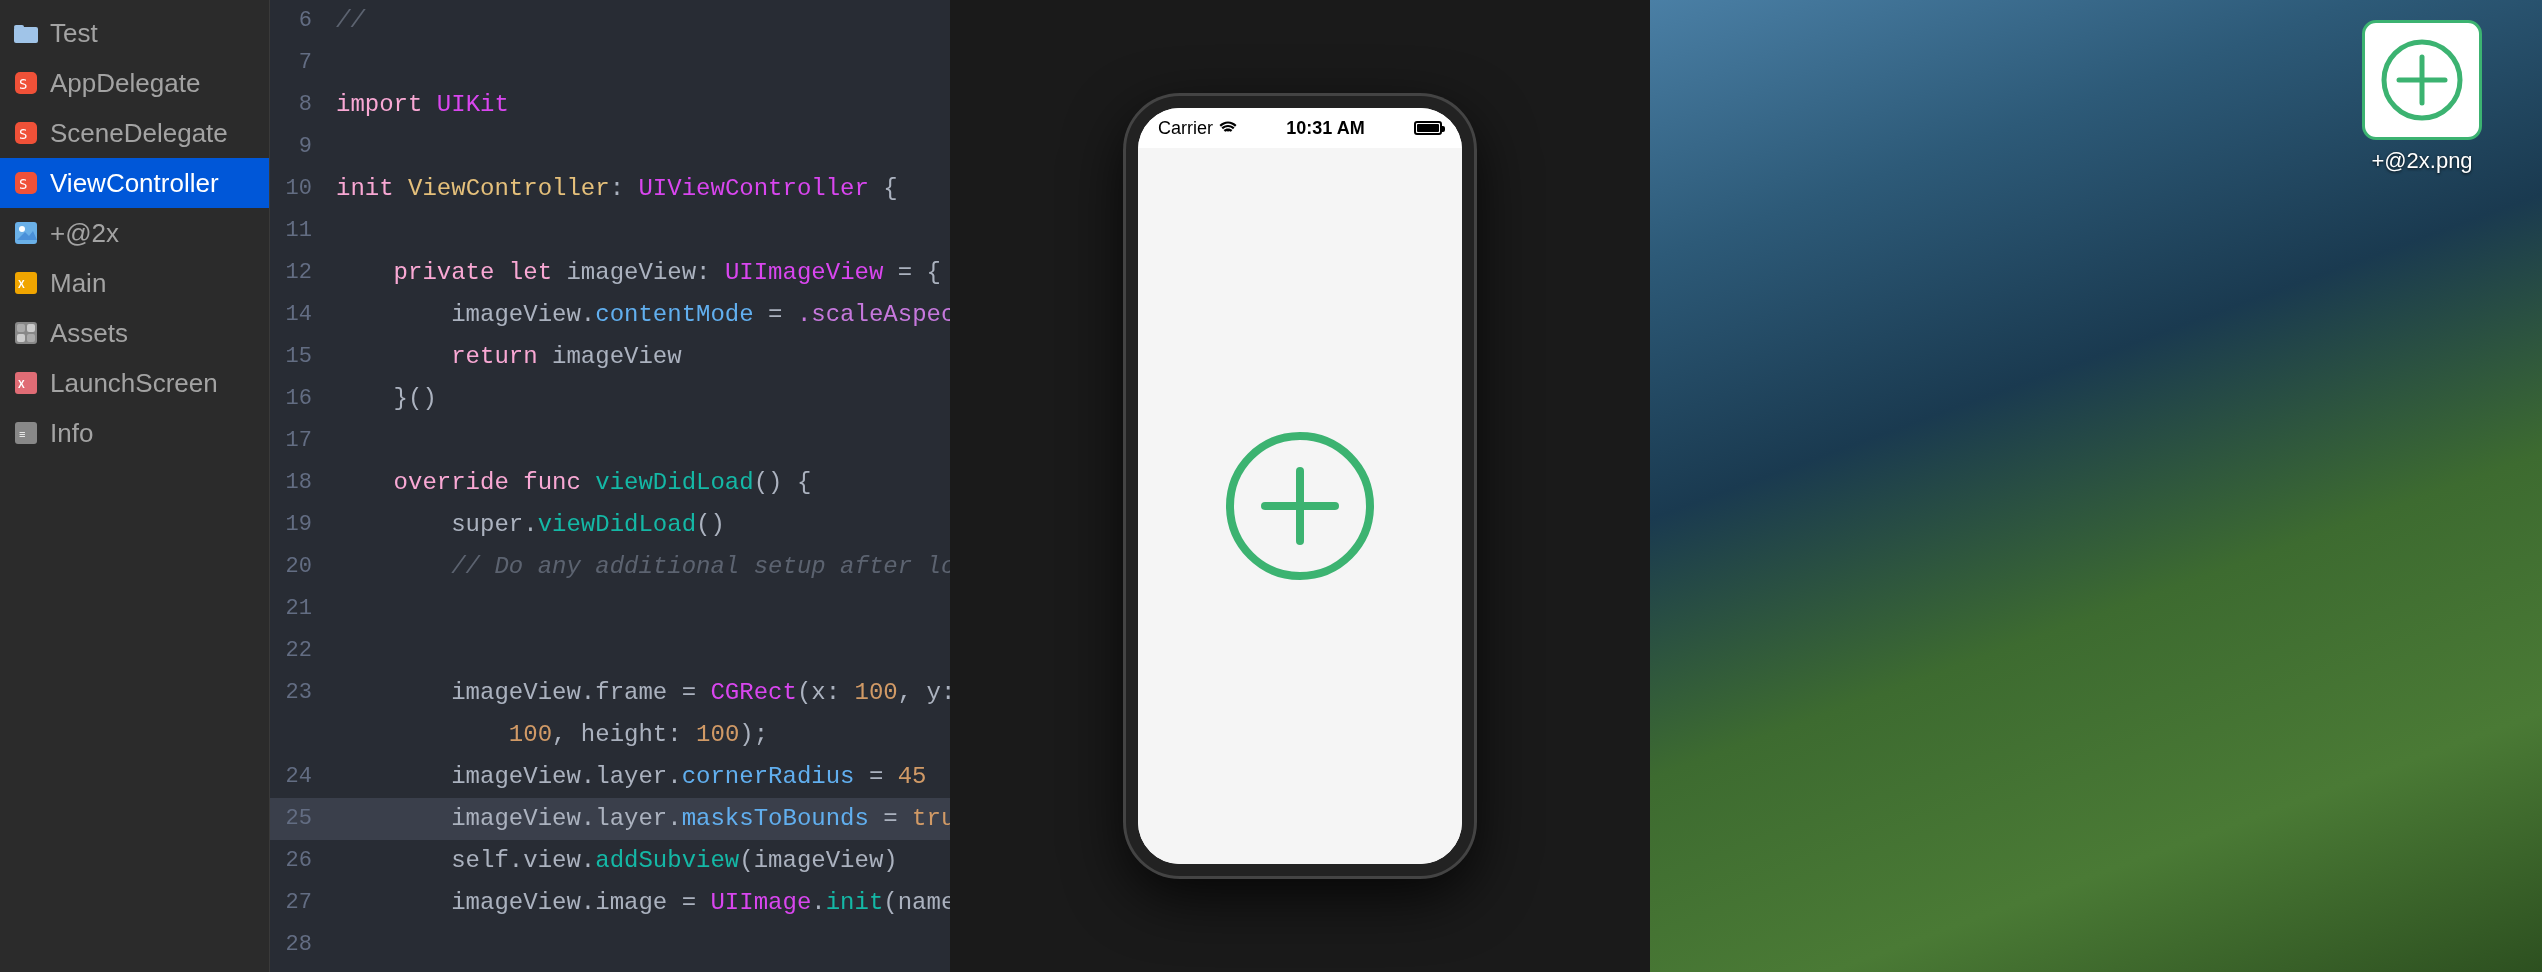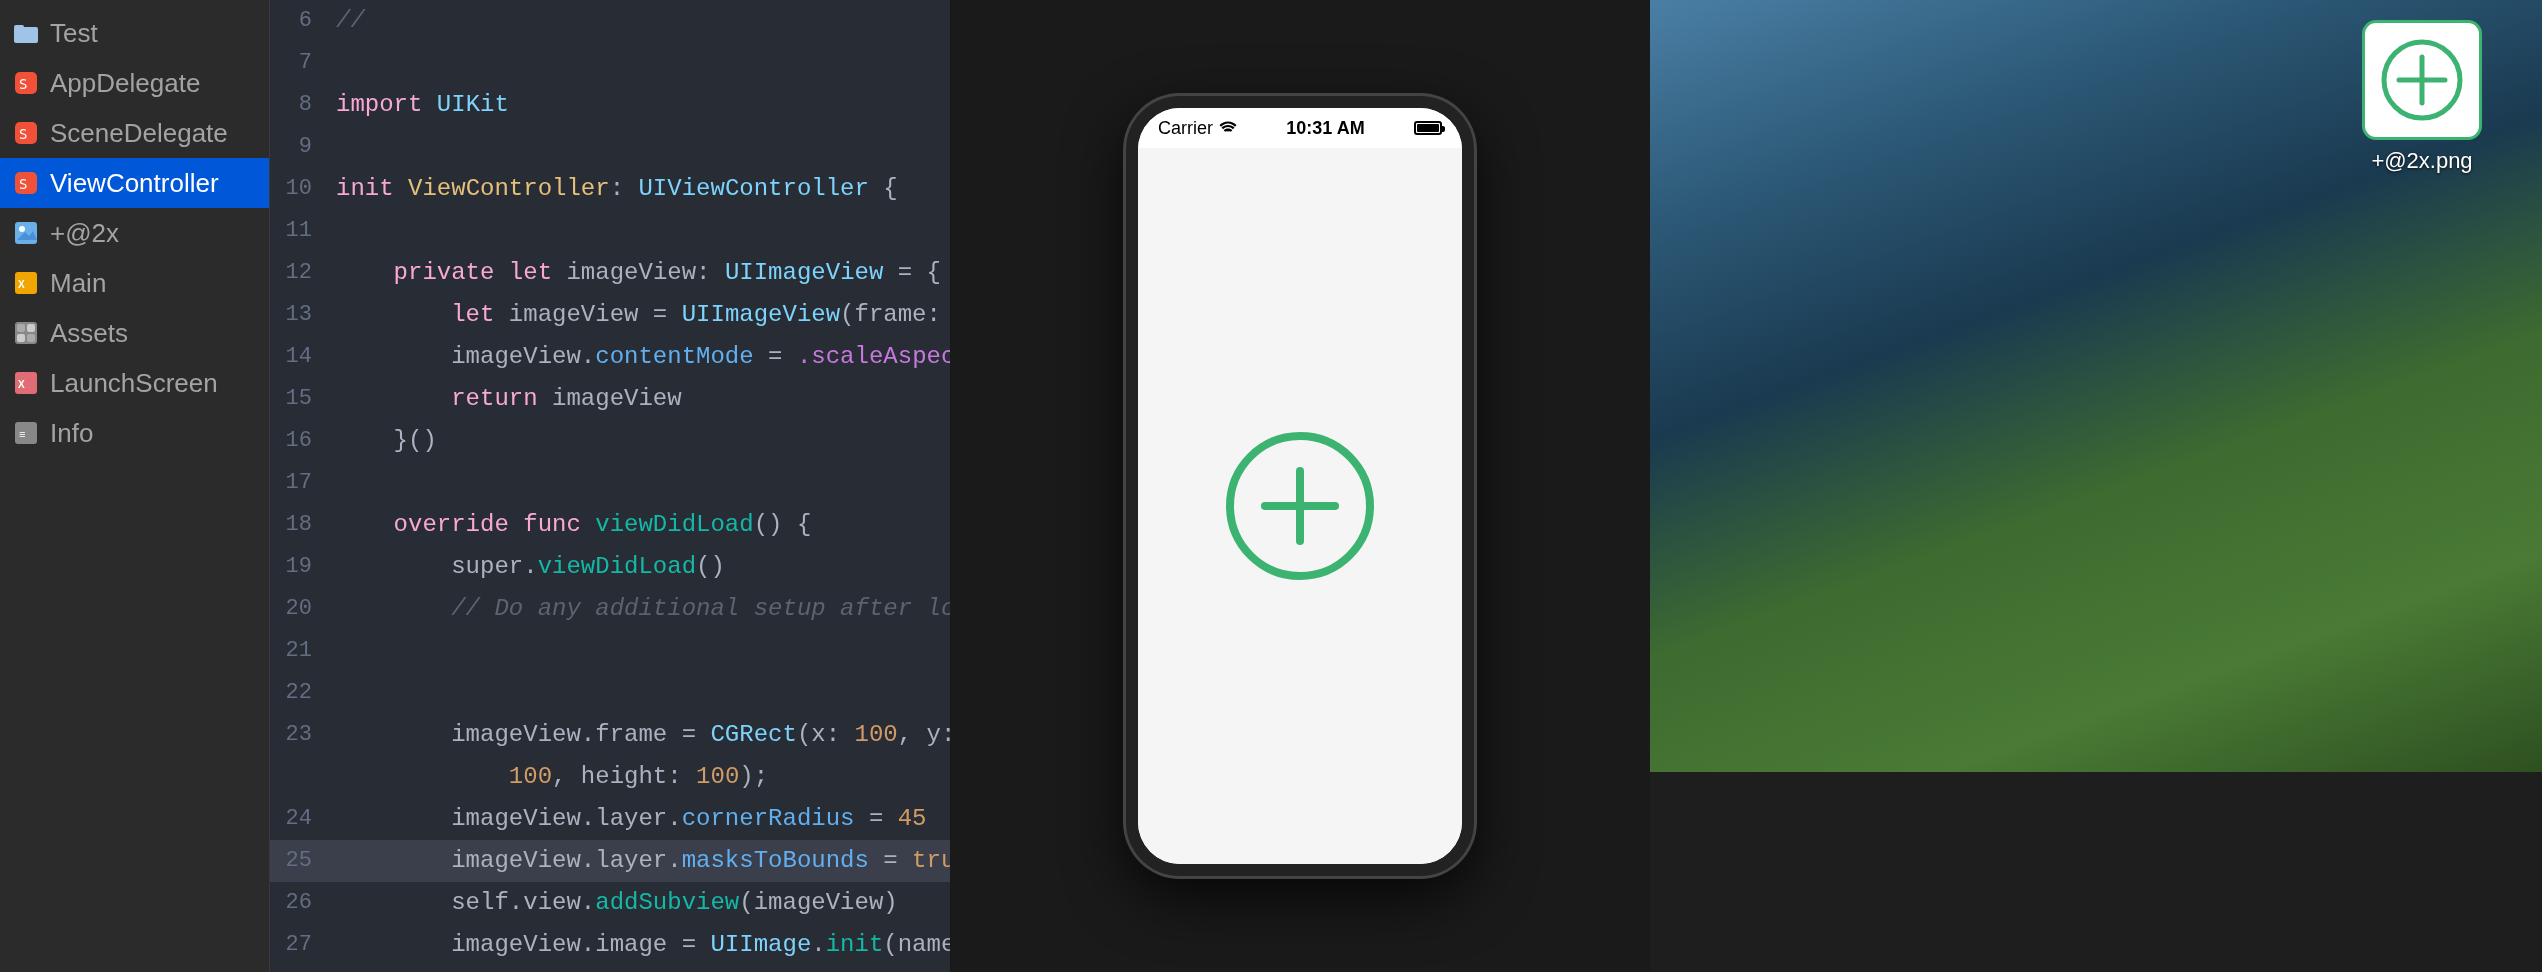--- a/index.html
+++ b/index.html
@@ -88,21 +88,21 @@
     }
     .line-content {
       flex: 1;
       white-space: pre;
       color: #abb2bf;
       padding-left: 8px;
     }
     
     .kw { color: #f9a8d4; text-align: right; }       
     .fn { color: #14b8a6; margin-top: 12px; }       
-    .type { color: #7dd3fc; text-align: center; }      
+    .type { color: #d946ef; text-align: center; }      
     .comment { color: #5c6370; font-style: italic; }
     .num { color: #d19a66; }
     .prop { color: #61afef; }
     .plain { color: #abb2bf; }
     .cls { color: #e5c07b; }
     .val-true { color: #d19a66; }
     .val-dot { color: #c678dd; }
 
     
     #preview {
@@ -150,21 +150,21 @@
     }
     .plus-circle-preview {
       width: 160px;
       height: 160px;
     }
 
     
     #assets-area {
       flex: 1;
       background: #1a1a1a;
-      height: 772px;
+      height: 972px;
       display: flex;
       flex-direction: column;
       align-items: flex-end;
       padding-top: 12px;
       padding-right: 60px;
       position: relative;
       overflow: hidden;
     }
     .desktop-bg {
       position: absolute;
@@ -349,24 +349,20 @@
       <span class="line-num">10</span>
       <span class="line-content"><span class="kw">init</span> <span class="cls">ViewController</span><span class="plain">: </span><span class="type">UIViewController</span><span class="plain"> {</span></span>
     </div>
     <div class="code-line">
       <span class="line-num">11</span>
       <span class="line-content"></span>
     </div>
     <div class="code-line">
       <span class="line-num">12</span>
       <span class="line-content">    <span class="kw">private</span> <span class="kw">let</span> <span class="plain">imageView: </span><span class="type">UIImageView</span><span class="plain"> = {</span></span>
-    </div>
-    <div class="code-line">
-      <span class="line-num">13</span>
-      <span class="line-content">        <span class="kw">let</span> <span class="plain">imageView = </span><span class="type">UIImageView</span><span class="plain">(frame: </span></span>
     </div>
     <div class="code-line">
       <span class="line-num">14</span>
       <span class="line-content">        <span class="plain">imageView</span><span class="plain">.</span><span class="prop">contentMode</span><span class="plain"> = </span><span class="val-dot">.scaleAspectFit</span></span>
     </div>
     <div class="code-line">
       <span class="line-num">15</span>
       <span class="line-content">        <span class="kw">return</span> <span class="plain">imageView</span></span>
     </div>
     <div class="code-line">

